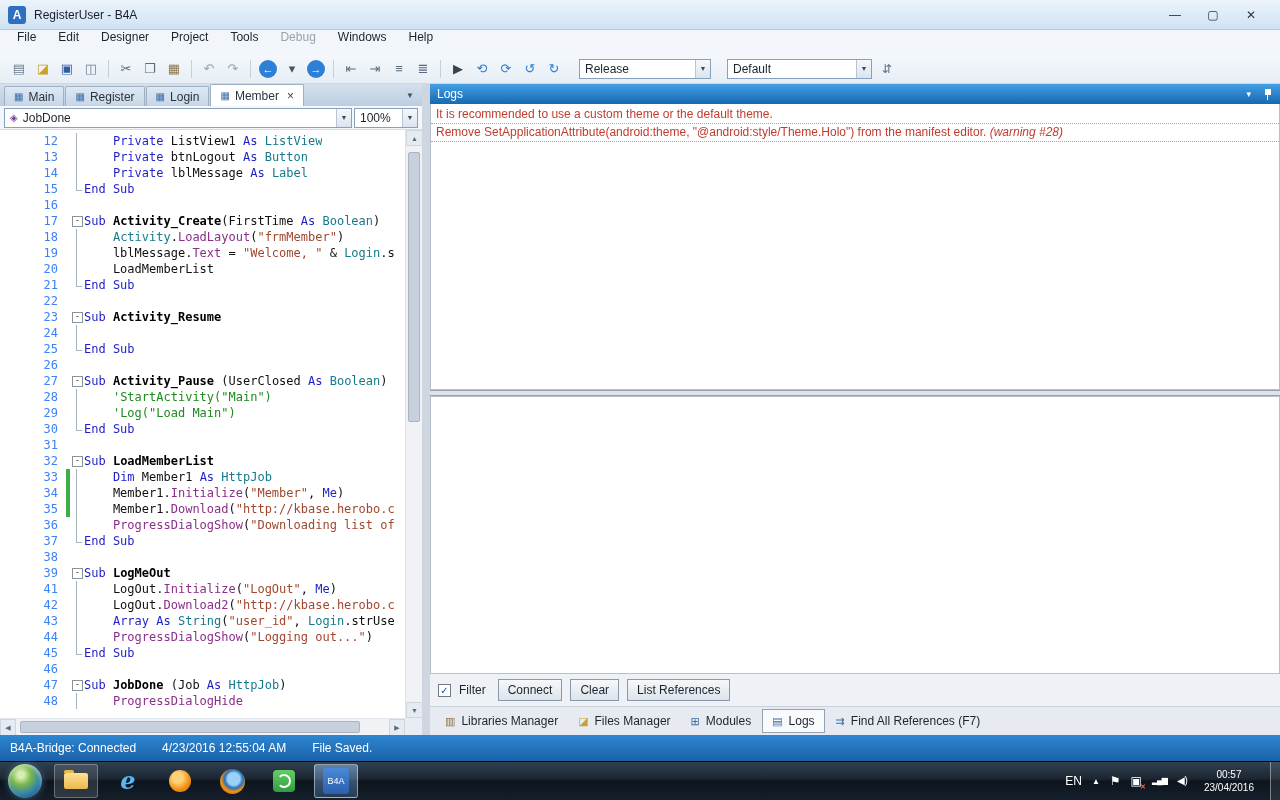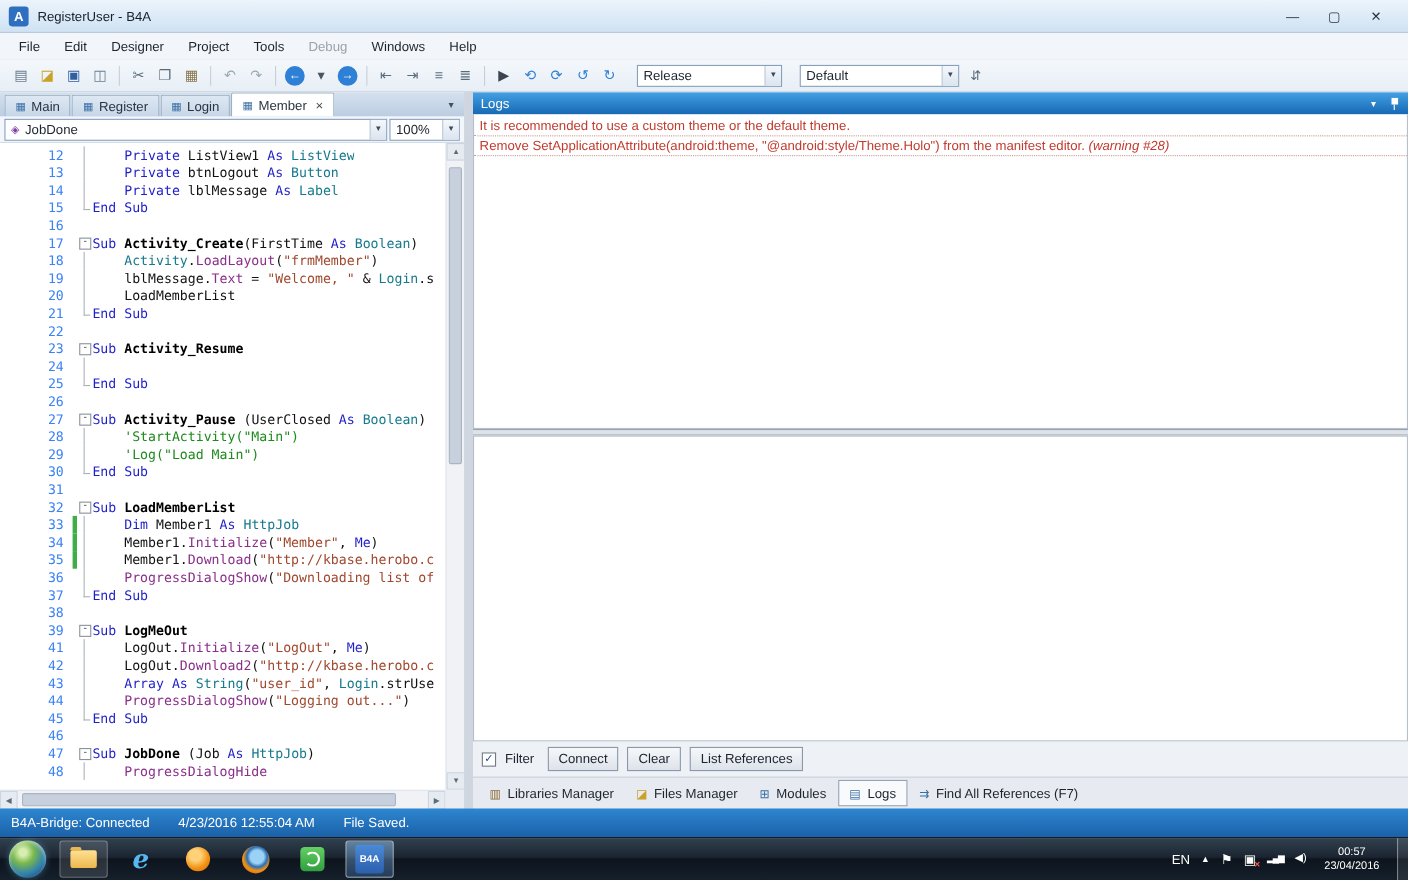--- a/index.html
+++ b/index.html
@@ -8,21 +8,21 @@
   #app{position:relative;width:1280px;height:800px;background:#cfd6df;overflow:hidden}
 
   
   .titlebar{position:absolute;top:0;left:0;right:0;height:30px;background:linear-gradient(#ecf4fc,#cfe2f3);border-bottom:1px solid #b9c9da;display:flex;align-items:center;padding:0 8px}
   .app-logo{width:18px;height:18px;background:#2f6fc0;color:#fff;border-radius:3px;font-weight:bold;font-size:12px;line-height:18px;text-align:center;margin-right:8px;flex-shrink:0}
   .title-text{font-size:12px;color:#16202c}
   .win-controls{margin-left:auto;display:flex;gap:16px;padding-right:10px}
   .win-btn{font-size:12px;color:#2c3440;width:22px;text-align:center;cursor:default}
 
   
-  .menubar{position:absolute;top:30px;left:0;right:0;height:24px;background:#f2f6fa;display:flex;align-items:center;padding-left:6px}
+  .menubar{position:absolute;top:30px;left:0;right:0;height:24px;background:#f2f6fa;display:flex;padding-left:6px}
   .menu-item{padding:0 11px;color:#1c242e}
   .menu-item.disabled{color:#9aa2ac}
 
   
   .toolbar{position:absolute;top:54px;left:0;right:0;height:30px;background:linear-gradient(#f4f8fc,#e7eef5);border-bottom:1px solid #cfd8e2;display:flex;align-items:center;padding-left:8px}
   .tb-icons{display:flex;align-items:center;gap:2px}
   .tb-btn{width:22px;height:22px;display:inline-flex;align-items:center;justify-content:center;font-size:13px;border-radius:2px}
   .tb-round{width:18px;height:18px;border-radius:50%;font-size:11px;margin:0 2px}
   .tb-sep{width:1px;height:18px;background:#c6cfd9;margin:0 4px}
   .combo{height:20px;border:1px solid #86a0bd;background:#fff;display:flex;align-items:center;font-size:12px}
@@ -113,21 +113,21 @@
   .app-slot{width:44px;height:34px;display:flex;align-items:center;justify-content:center;border-radius:3px}
   .app-slot.open{background:rgba(255,255,255,.12);border:1px solid rgba(255,255,255,.28)}
   .app-slot.active{background:linear-gradient(rgba(150,200,245,.5),rgba(70,120,180,.35));border:1px solid rgba(255,255,255,.45)}
   .folder-ic{width:24px;height:16px;background:linear-gradient(#ffe093,#ecb84e);border-radius:2px;position:relative}
   .folder-ic::before{content:"";position:absolute;top:-3px;left:0;width:10px;height:3px;background:#ecb84e;border-radius:2px 2px 0 0}
   .ie-ic{font-family:"DejaVu Serif",serif;font-style:italic;font-weight:bold;font-size:24px;color:#55b8f2;line-height:1}
   .media-ic{width:22px;height:22px;border-radius:50%;background:radial-gradient(circle at 40% 35%,#ffd27a 0 25%,#f29111 60%,#d8690a)}
   .firefox-ic{width:25px;height:25px;border-radius:50%;background:radial-gradient(circle at 55% 40%,#9ad1f5 0 30%,#2a6fb5 45%,#f29111 62%,#d8690a 85%)}
   .green-ic{width:22px;height:22px;border-radius:4px;background:linear-gradient(#64cf64,#2f9e3f);display:flex;align-items:center;justify-content:center}
   .green-ic::after{content:"";width:10px;height:10px;border:2px solid #fff;border-left-color:transparent;border-radius:50%}
-  .b4a-ic{width:26px;height:26px;border-radius:3px;background:linear-gradient(#4a8ad6,#2b5fae);color:#fff;font-weight:bold;font-size:9px;line-height:26px;text-align:center}
+  .b4a-ic{width:26px;height:26px;border-radius:3px;background:linear-gradient(#4a8ad6,#2b5fae);color:#fff;font-weight:normal;font-size:9px;line-height:26px;text-align:center}
   .tray{margin-left:auto;display:flex;align-items:center;gap:10px;color:#fff;height:100%}
   .tray-lang{font-size:12px}
   .tray-up{font-size:8px}
   .tray-ic{font-size:12px;position:relative;line-height:1}
   .err-x::after{content:"\2715";position:absolute;right:-4px;bottom:-3px;font-size:7px;color:#ff5a4a;font-weight:bold}
   .signal-ic{font-size:8px;letter-spacing:-1px}
   .vol-ic{font-size:10px}
   .clock{text-align:center;font-size:10px;line-height:13px;margin:0 6px}
   .show-desktop{width:10px;height:39px;border-left:1px solid rgba(255,255,255,.4);background:rgba(255,255,255,.08)}
 </style>

